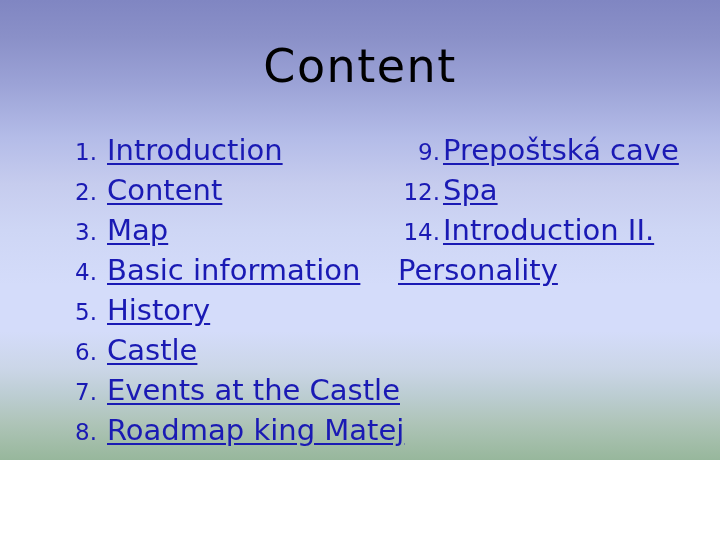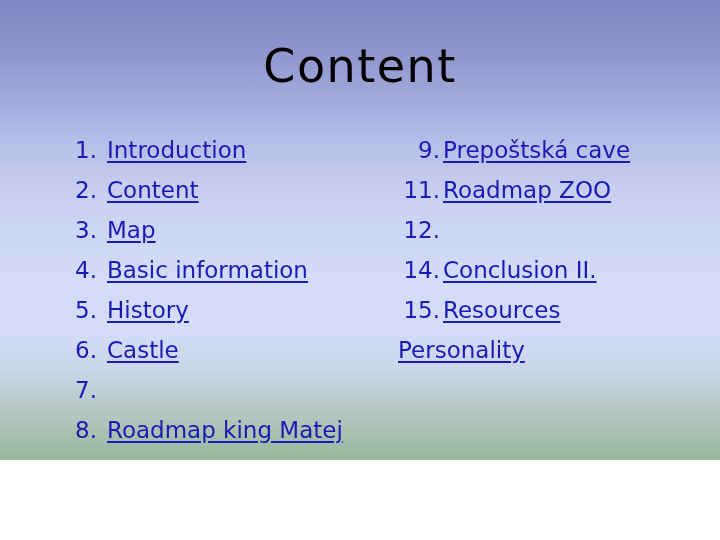--- a/index.html
+++ b/index.html
@@ -76,21 +76,21 @@
     text-decoration: none;
   }
 
   
   #col-left .toc-num  { margin-right: 10px; }
   #col-right .toc-num { margin-right: 3px; }
 
   .toc-label {
     flex: 0 0 auto;
     font-family: "DejaVu Sans", sans-serif;
-    font-size: 23px;
+    font-size: 29px;
     color: #1a1ab4;
     text-decoration: underline;
     text-underline-offset: 3px;
     cursor: pointer;
   }
 
   
   #back-arrow {
     position: absolute;
     left: 12px;
@@ -128,46 +128,40 @@
     <div class="toc-item">
       <span class="toc-num">5.</span>
       <span class="toc-label">History</span>
     </div>
     <div class="toc-item">
       <span class="toc-num">6.</span>
       <span class="toc-label">Castle</span>
     </div>
     <div class="toc-item">
       <span class="toc-num">7.</span>
+      <span class="toc-label">Events at the Castle</span>
     </div>
     <div class="toc-item">
       <span class="toc-num">8.</span>
       <span class="toc-label">Roadmap king Matej</span>
     </div>
   </div>
 
   <div class="col" id="col-right">
     <div class="toc-item">
       <span class="toc-num">9.</span>
       <span class="toc-label">Prepoštská cave</span>
     </div>
     <div class="toc-item">
-      <span class="toc-num">11.</span>
-      <span class="toc-label">Roadmap ZOO</span>
-    </div>
-    <div class="toc-item">
       <span class="toc-num">12.</span>
+      <span class="toc-label">Spa</span>
     </div>
     <div class="toc-item">
       <span class="toc-num">14.</span>
-      <span class="toc-label">Conclusion II.</span>
-    </div>
-    <div class="toc-item">
-      <span class="toc-num">15.</span>
-      <span class="toc-label">Resources</span>
+      <span class="toc-label">Introduction II.</span>
     </div>
     <div class="toc-item">
       <span class="toc-label">Personality</span>
     </div>
   </div>
 
   <div id="back-arrow">
     <svg width="58" height="44" viewBox="0 0 58 44">
       <defs>
         <linearGradient id="arrGrad" x1="0" y1="0" x2="0" y2="1">

